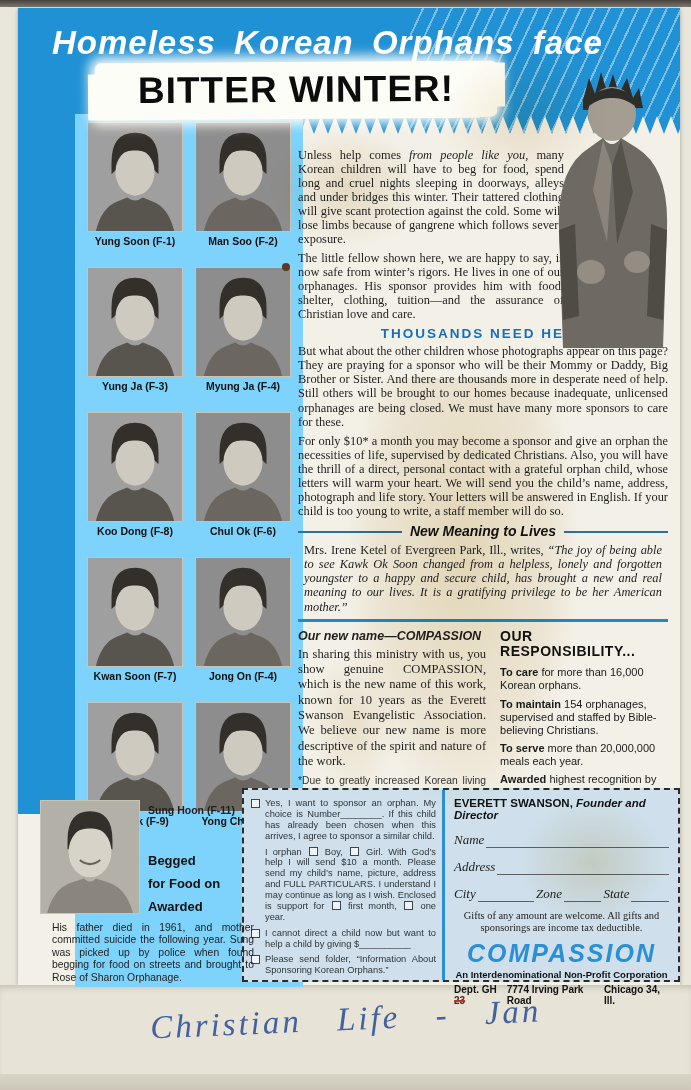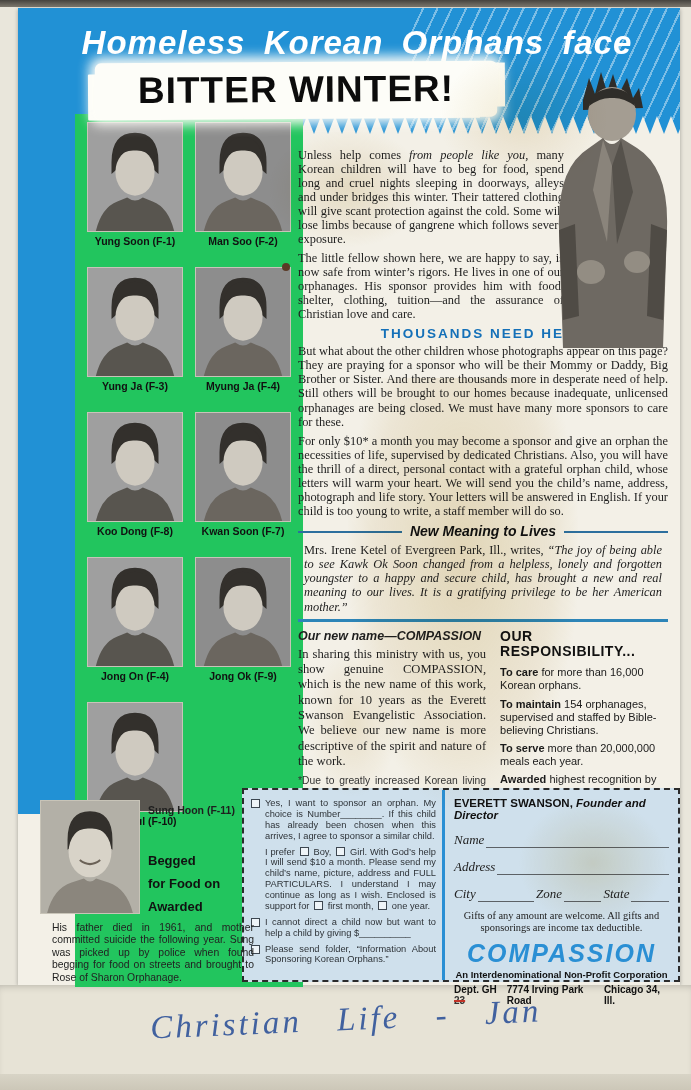--- a/index.html
+++ b/index.html
@@ -9,27 +9,27 @@
   .scan-top{position:absolute;left:0;top:0;width:691px;height:7px;background:linear-gradient(#45433e,#7d786e);}
   .below-ad{position:absolute;left:0;top:985px;width:691px;height:105px;background:#e7e3d6;box-shadow:inset 0 5px 8px -5px rgba(0,0,0,.25);}
   .scan-bottom{position:absolute;left:0;top:1074px;width:691px;height:16px;background:linear-gradient(#d8d4c6,#ccc7b8);}
 
   .ad{position:absolute;left:18px;top:8px;width:662px;height:977px;background:#f3f0e7;box-shadow:0 1px 4px rgba(0,0,0,.3);}
   .blue-top{position:absolute;left:0;top:0;width:662px;height:126px;background:#2191d5;}
   .blue-left{position:absolute;left:0;top:0;width:57px;height:794px;background:#2191d5;}
   .blue-notch{position:absolute;left:0;top:776px;width:42px;height:30px;background:#2191d5;}
   .rain{position:absolute;left:392px;top:0;width:270px;height:124px;background:repeating-linear-gradient(115deg,transparent 0 11px,rgba(255,255,255,.55) 11px 13px);opacity:.75;}
 
-  .title-script{position:absolute;left:34px;top:16px;width:610px;font-family:"Liberation Sans",sans-serif;font-style:italic;font-weight:800;font-size:33px;letter-spacing:1px;word-spacing:8px;color:#ffffff;z-index:3;text-align:center;}
+  .title-script{position:absolute;left:34px;top:16px;width:610px;font-family:"Liberation Sans",sans-serif;font-style:italic;font-weight:800;font-size:33px;letter-spacing:1px;word-spacing:8px;color:#ffffff;z-index:3;}
   .band{position:absolute;left:77px;top:54px;width:402px;height:56px;background:#fdfdf8;border-radius:6px;box-shadow:0 0 12px 6px rgba(253,253,248,.95), 14px -4px 0 -6px #fdfdf8, -12px 6px 0 -5px #fdfdf8;display:flex;align-items:center;justify-content:center;z-index:3;transform:rotate(-.4deg);}
   .band-text{font-family:"Liberation Sans",sans-serif;font-weight:900;font-size:37px;letter-spacing:1px;color:#0c0c0c;}
 
   .zigzag-band{position:absolute;left:240px;top:108px;width:422px;height:18px;z-index:2;}
 
-  .photo-strip{position:absolute;left:57px;top:106px;width:228px;height:873px;background:#22c55e;z-index:2;padding-top:8px;}
+  .photo-strip{position:absolute;left:57px;top:106px;width:228px;height:873px;background:#7dd3fc;z-index:2;padding-top:8px;}
   .pgrid{display:grid;grid-template-columns:96px 96px;column-gap:12px;row-gap:16px;justify-content:center;}
   .pcell{width:96px;}
   .photo{width:96px;height:110px;overflow:hidden;border:1px solid #c8c4b8;}
   .photo svg{display:block;width:100%;height:100%;}
   .pbg{fill:#9f9f9f;} .pcell:nth-child(even) .pbg{fill:#8d8d8d;}
   .face{fill:#cfcac0;} .hairf{fill:#33302c;} .pbody{fill:#58554f;} .pcell:nth-child(even) .pbody{fill:#6b665f;}
   .plabel{height:16px;margin-top:3px;text-align:center;font-family:"Liberation Sans",sans-serif;font-weight:700;font-size:10.5px;color:#111;white-space:nowrap;}
 
   .right-panel{position:absolute;left:272px;top:126px;width:382px;height:656px;padding:14px 4px 0 8px;z-index:3;font-size:12.4px;line-height:1.13;text-align:justify;}
   .boy-spacer{float:right;width:98px;height:198px;margin:-34px -2px 4px 8px;}
@@ -186,20 +186,32 @@
         <div class="pcell">
           <div class="photo">
               <svg viewBox="0 0 96 110" preserveAspectRatio="none">
                 <rect class="pbg" width="96" height="110"></rect>
                 <path class="hairf" d="M24,40 Q24,10 48,10 Q72,10 72,40 L72,52 Q60,40 48,42 Q36,40 24,52 Z"></path>
                 <ellipse class="face" cx="48" cy="50" rx="20" ry="24"></ellipse>
                 <path class="hairf" d="M28,36 Q30,16 48,14 Q66,16 68,36 Q58,27 48,28 Q38,27 28,36 Z"></path>
                 <path class="pbody" d="M8,110 Q14,86 30,80 L40,76 Q48,82 56,76 L66,80 Q82,86 88,110 Z"></path>
               </svg>
             </div>
+          <div class="plabel">Chul Ok (F-6)</div>
+        </div>
+        <div class="pcell">
+          <div class="photo">
+              <svg viewBox="0 0 96 110" preserveAspectRatio="none">
+                <rect class="pbg" width="96" height="110"></rect>
+                <path class="hairf" d="M24,40 Q24,10 48,10 Q72,10 72,40 L72,52 Q60,40 48,42 Q36,40 24,52 Z"></path>
+                <ellipse class="face" cx="48" cy="50" rx="20" ry="24"></ellipse>
+                <path class="hairf" d="M28,36 Q30,16 48,14 Q66,16 68,36 Q58,27 48,28 Q38,27 28,36 Z"></path>
+                <path class="pbody" d="M8,110 Q14,86 30,80 L40,76 Q48,82 56,76 L66,80 Q82,86 88,110 Z"></path>
+              </svg>
+            </div>
           <div class="plabel">Kwan Soon (F-7)</div>
         </div>
         <div class="pcell">
           <div class="photo">
               <svg viewBox="0 0 96 110" preserveAspectRatio="none">
                 <rect class="pbg" width="96" height="110"></rect>
                 <path class="hairf" d="M24,40 Q24,10 48,10 Q72,10 72,40 L72,52 Q60,40 48,42 Q36,40 24,52 Z"></path>
                 <ellipse class="face" cx="48" cy="50" rx="20" ry="24"></ellipse>
                 <path class="hairf" d="M28,36 Q30,16 48,14 Q66,16 68,36 Q58,27 48,28 Q38,27 28,36 Z"></path>
                 <path class="pbody" d="M8,110 Q14,86 30,80 L40,76 Q48,82 56,76 L66,80 Q82,86 88,110 Z"></path>
@@ -280,21 +292,21 @@
       </svg>
     </div>
 
     <div class="coupon">
       <div class="c-left">
         <div class="c-item">
           <span class="cb"></span>
           <p>Yes, I want to sponsor an orphan. My choice is Number________. If this child has already been chosen when this arrives, I agree to sponsor a similar child.</p>
         </div>
         <div class="c-sub">
-          <span>I prefer</span>
+          <span>I orphan</span>
           <span class="cb inline"></span>
           <span>Boy,</span>
           <span class="cb inline"></span>
           <span>Girl. With God’s help I will send $10 a month. Please send my child’s name, picture, address and FULL PARTICULARS. I understand I may continue as long as I wish. Enclosed is support for</span>
           <span class="cb inline"></span>
           <span>first month,</span>
           <span class="cb inline"></span>
           <span>one year.</span>
         </div>
         <div class="c-item">

